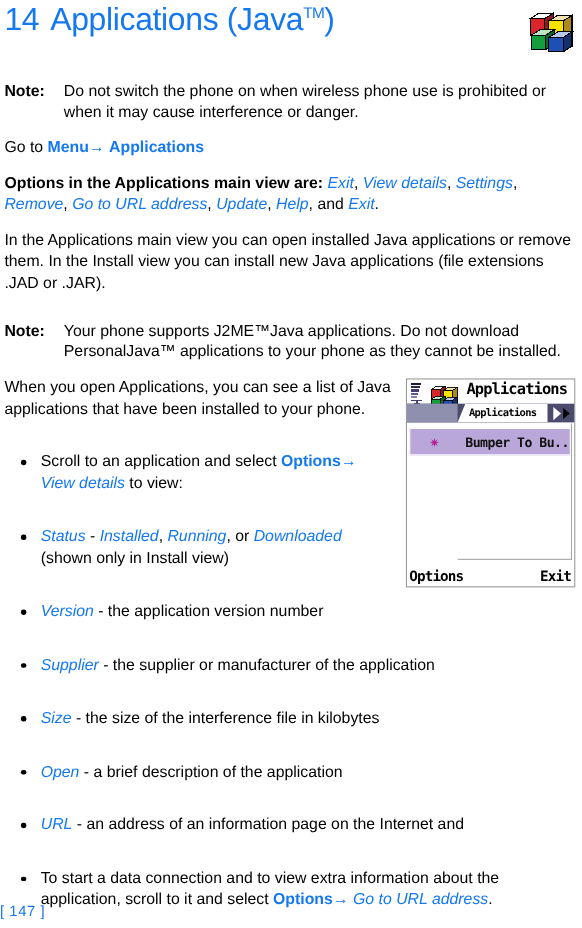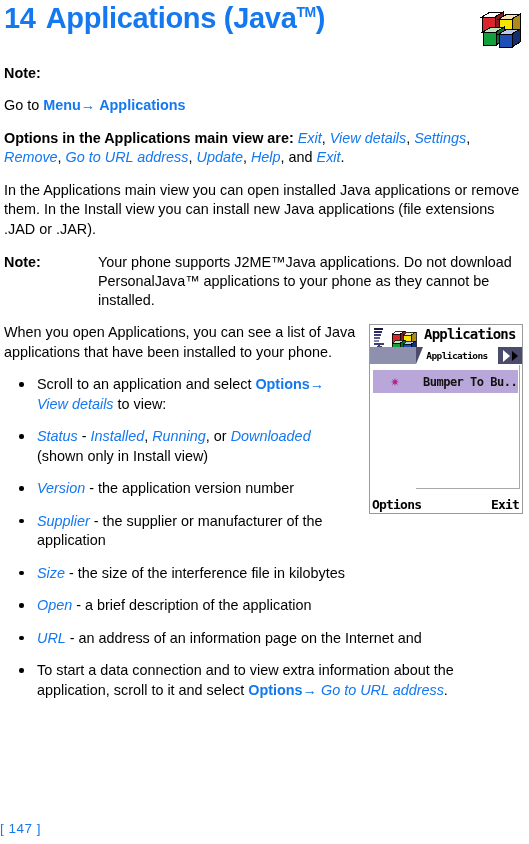--- a/index.html
+++ b/index.html
@@ -25,21 +25,21 @@
 
   
   .chapter-head {
     display: flex;
     align-items: flex-start;
     justify-content: space-between;
     padding-top: 4px;
   }
   .chapter-title {
     font-size: 29px;
-    font-weight: bold;
+    font-weight: normal;
     color: #1478f0;
     letter-spacing: -0.3px;
     line-height: 1.0;
     white-space: nowrap;
   }
   .chapter-title .num { margin-right: 10px; }
   .tm {
     font-size: 14px;
     vertical-align: super;
     letter-spacing: -0.5px;
@@ -50,24 +50,23 @@
     width: 44px;
     height: 44px;
     flex: 0 0 44px;
     margin-right: 2px;
     margin-top: 2px;
   }
 
   
   .note-block {
     display: flex;
-    margin-top: 14px;
+    margin-top: 24px;
     font-size: 14.4px;
     line-height: 19px;
-    gap: 40px;
   }
   .note-label {
     font-weight: bold;
     flex: 0 0 54px;
     white-space: nowrap;
   }
   .note-body { flex: 1 1 auto; }
 
   p.para {
     font-size: 14.4px;
@@ -218,21 +217,21 @@
 
   
   ul.bullets {
     list-style: none;
     margin: 0;
     padding: 0;
   }
   ul.bullets li {
     position: relative;
     padding-left: 33px;
-    margin-top: 13px;
+    margin-top: 29px;
     font-size: 14.4px;
     line-height: 19.5px;
   }
   ul.bullets li .dot {
     position: absolute;
     left: 15px; top: 7px;
     width: 4.5px; height: 4.5px;
     background: #000;
     border-radius: 50%;
   }
@@ -277,20 +276,21 @@
         <polygon points="20,28 28,23 41,23 33,28" fill="#b9c9ee" stroke="#000" stroke-width="1"></polygon>
         <polygon points="20,28 33,28 33,41 20,41" fill="#1d4fb5" stroke="#000" stroke-width="1"></polygon>
         <polygon points="33,28 41,23 41,36 33,41" fill="#12306e" stroke="#000" stroke-width="1"></polygon>
       </svg>
     </div>
   </div>
 
   <div class="note-block">
     <div class="note-label">Note:</div>
     <div class="note-body">
+      <div>Do not switch the phone on when wireless phone use is prohibited or when it may cause interference or danger.</div>
     </div>
   </div>
 
   <p class="para"><span>Go to </span><span class="blue-b">Menu</span><span class="blue-b arrow">→</span>&nbsp;<span class="blue-b">Applications</span></p>
 
   <p class="para"><b>Options in the Applications main view are:</b>
     <span class="blue-i">Exit</span>,
     <span class="blue-i">View details</span>,
     <span class="blue-i">Settings</span>,
     <span class="blue-i">Remove</span>,

